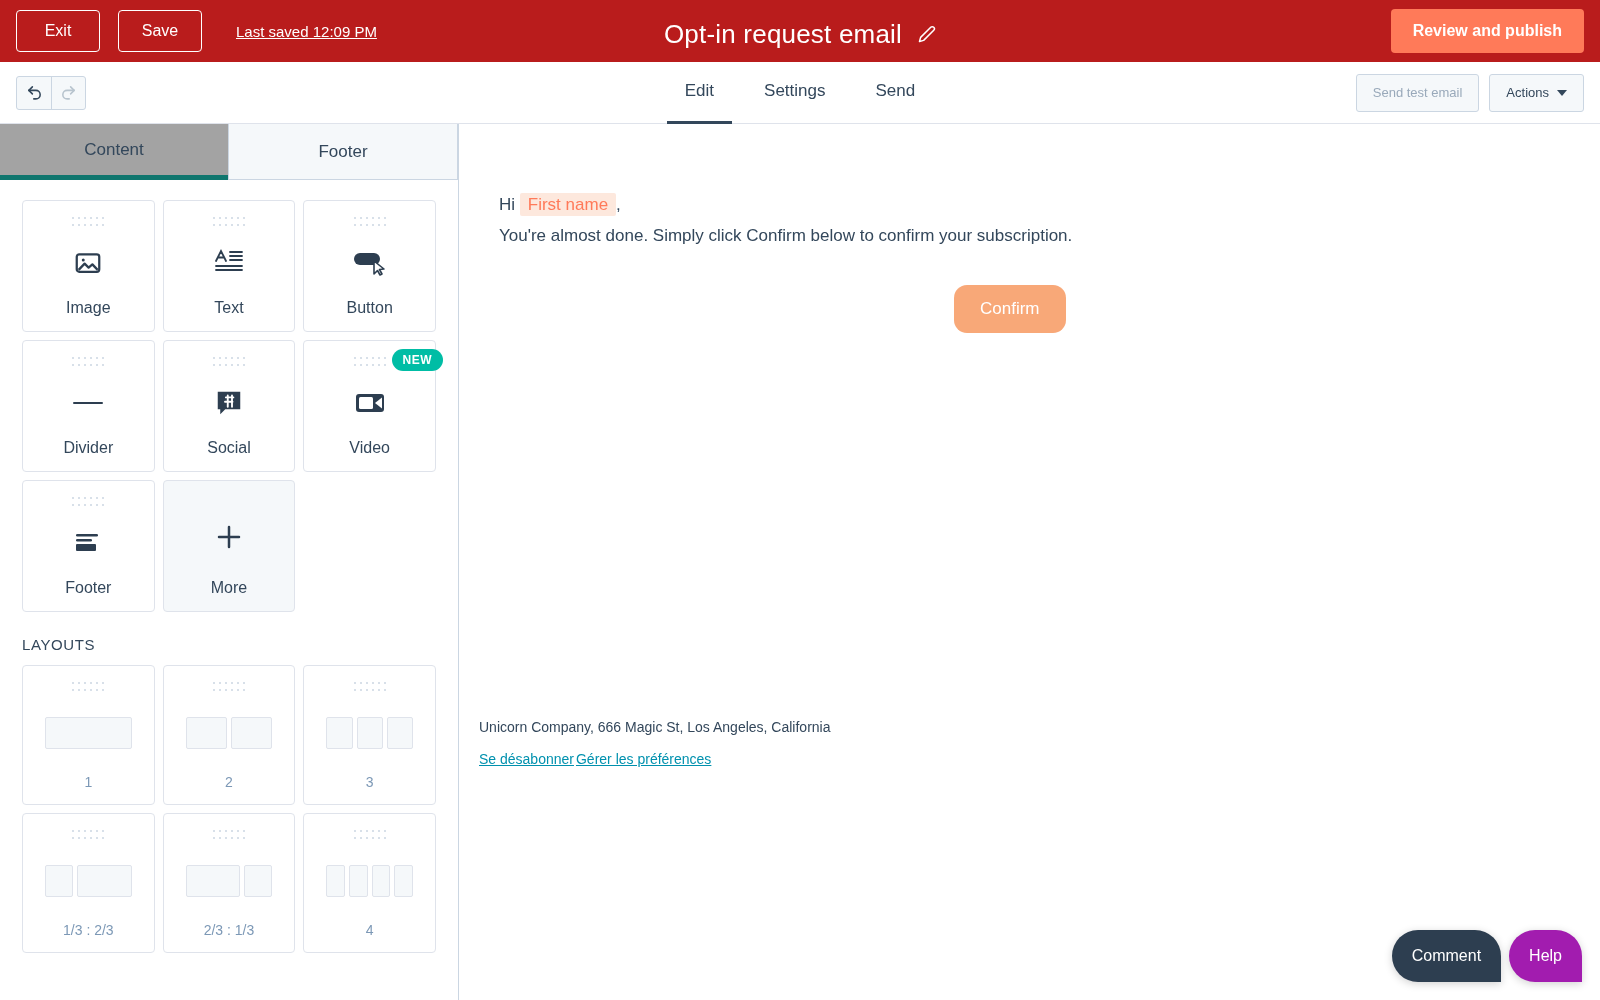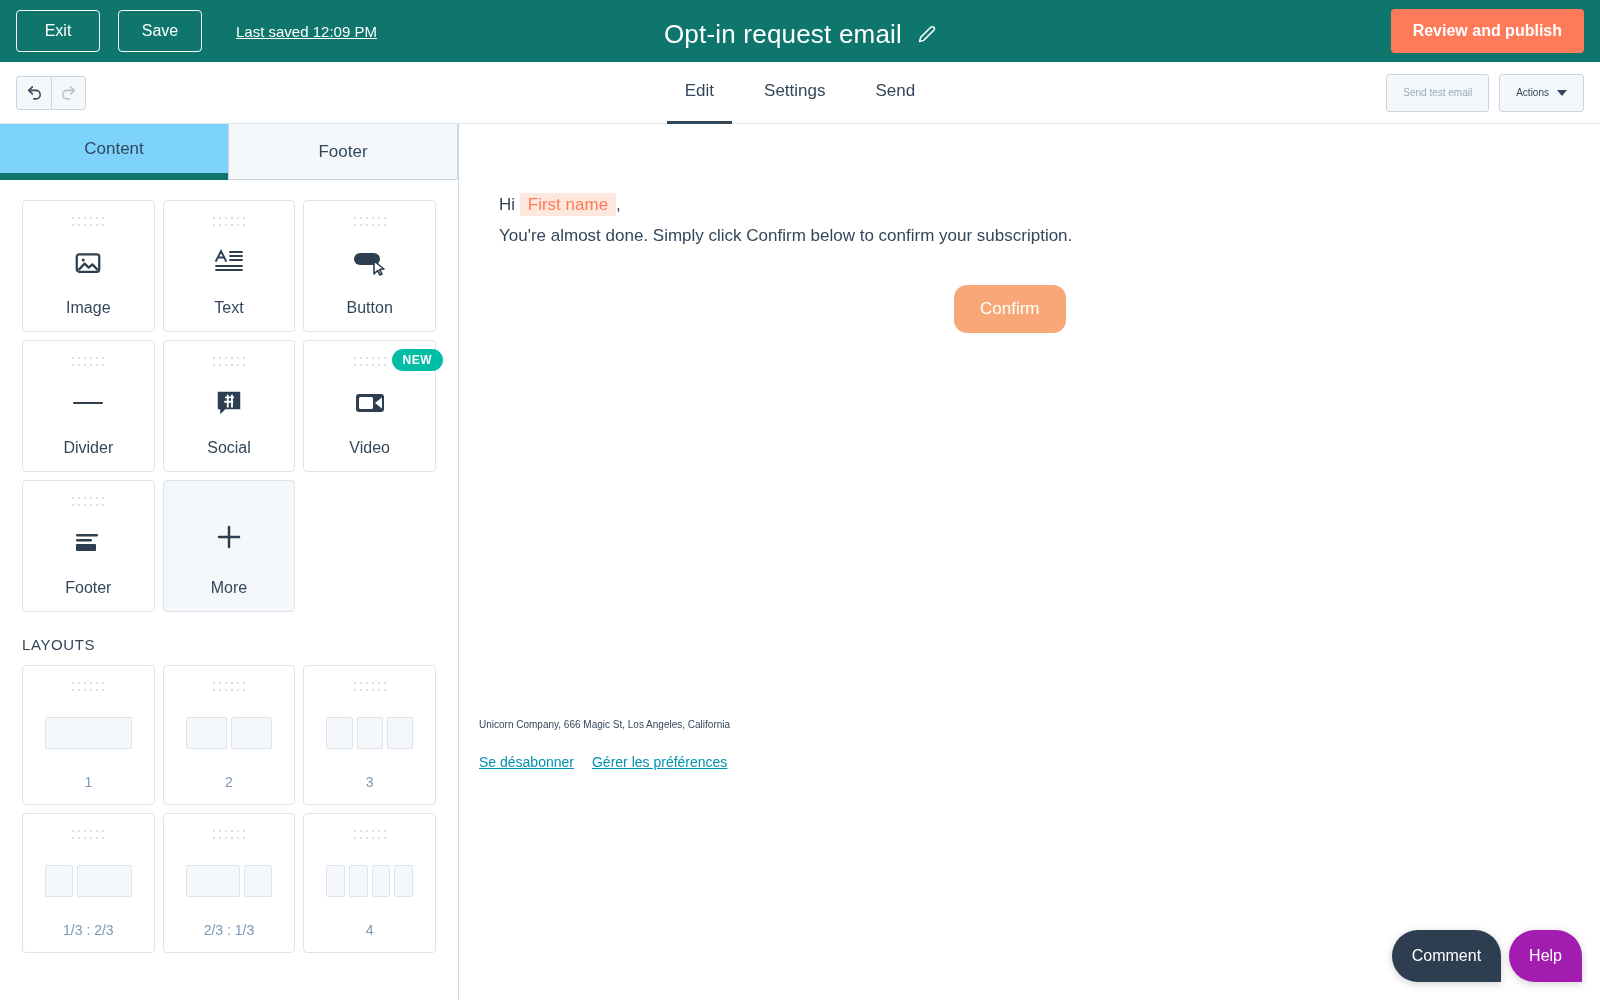--- a/index.html
+++ b/index.html
@@ -6,21 +6,21 @@
   html, body {
     width: 1600px; height: 1000px;
     font-family: "Liberation Sans", sans-serif;
     background: #ffffff;
     overflow: hidden;
   }
 
   
   .topbar {
     height: 62px;
-    background: #0f766e;
+    background: #b91c1c;
     display: flex;
     align-items: center;
     padding: 0 16px;
     position: relative;
   }
   .tb-btn {
     height: 42px;
     min-width: 84px;
     border: 1.5px solid #ffffff;
     border-radius: 4px;
@@ -114,21 +114,21 @@
   .ctab.active { border-bottom-color: #33475b; }
 
   .right-btns { margin-left: auto; display: flex; gap: 10px; position: relative; z-index: 2; }
   .sbtn {
     height: 38px;
     padding: 16px 16px;
     border: 1px solid #cbd6e2;
     border-radius: 3px;
     background: #f5f8fa;
     color: #33475b;
-    font-size: 10px;
+    font-size: 13px;
     font-family: "Liberation Sans", sans-serif;
     cursor: pointer;
     display: flex; align-items: center; gap: 8px;
   }
   .sbtn.disabled { color: #99a9ba; cursor: default; }
   .caret {
     width: 0; height: 0;
     border-left: 5px solid transparent;
     border-right: 5px solid transparent;
     border-top: 6px solid #33475b;
@@ -146,22 +146,22 @@
     flex-direction: column;
     overflow: hidden;
   }
   .side-tabs { display: flex; height: 56px; }
   .stab {
     flex: 1;
     display: flex; align-items: center; justify-content: center;
     font-size: 17px;
     color: #33475b;
     cursor: pointer;
-    background: #7dd3fc;
-    border-bottom: 7px solid #0f766e;
+    background: #a3a3a3;
+    border-bottom: 5px solid #0f766e;
   }
   .stab.inactive {
     background: #f5f8fa;
     border: 1px solid #cbd6e2;
     border-top: none;
   }
 
   .side-scroll { padding: 20px 22px 0 22px; }
 
   .tile-grid {
@@ -275,22 +275,22 @@
     background: #f8a878;
     color: #ffffff;
     border: none;
     border-radius: 13px;
     padding: 14px 26px;
     font-size: 17px;
     font-family: "Liberation Sans", sans-serif;
     cursor: pointer;
   }
   .email-footer { position: absolute; left: 20px; top: 595px; }
-  .footer-addr { font-size: 10px; color: #33475b; margin-bottom: 24px; }
-  .footer-links { display: flex; gap: 18px; }
+  .footer-addr { font-size: 14px; color: #33475b; margin-bottom: 16px; }
+  .footer-links { display: flex; gap: 2px; }
   .footer-links a {
     font-size: 14px;
     color: #0091ae;
     text-decoration: underline;
     cursor: pointer;
   }
 
   
   .floaters {
     position: absolute;

